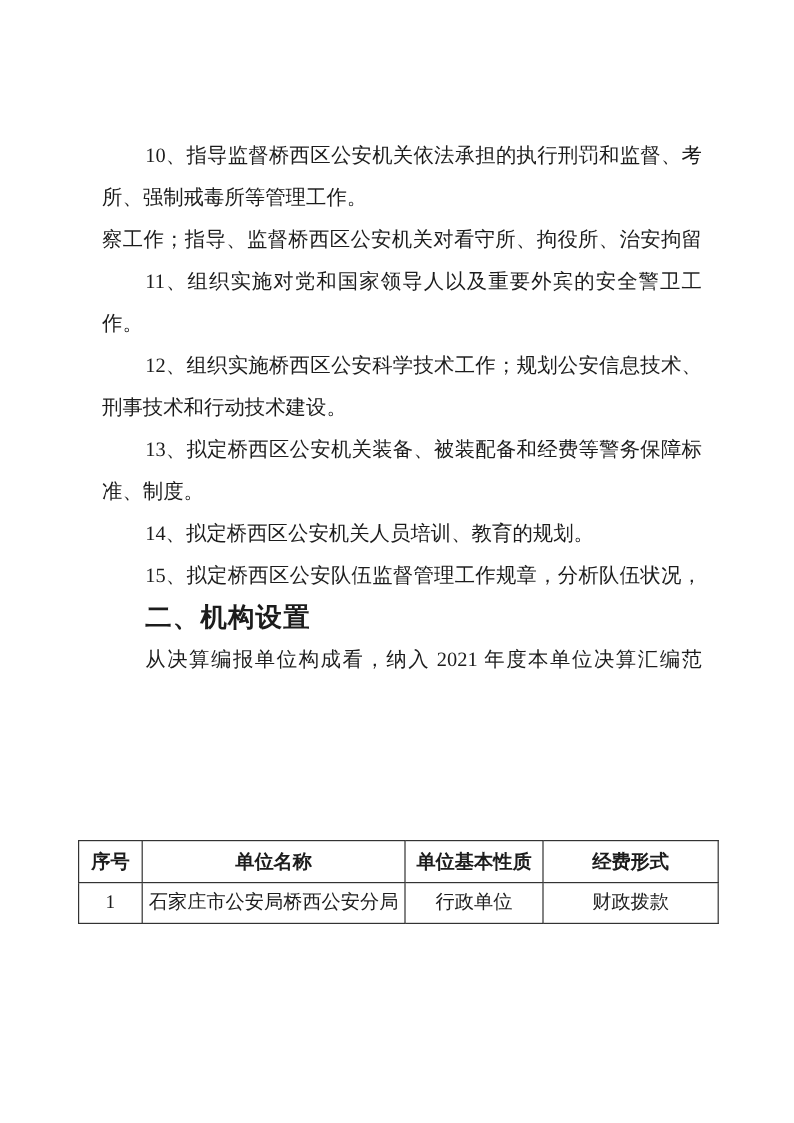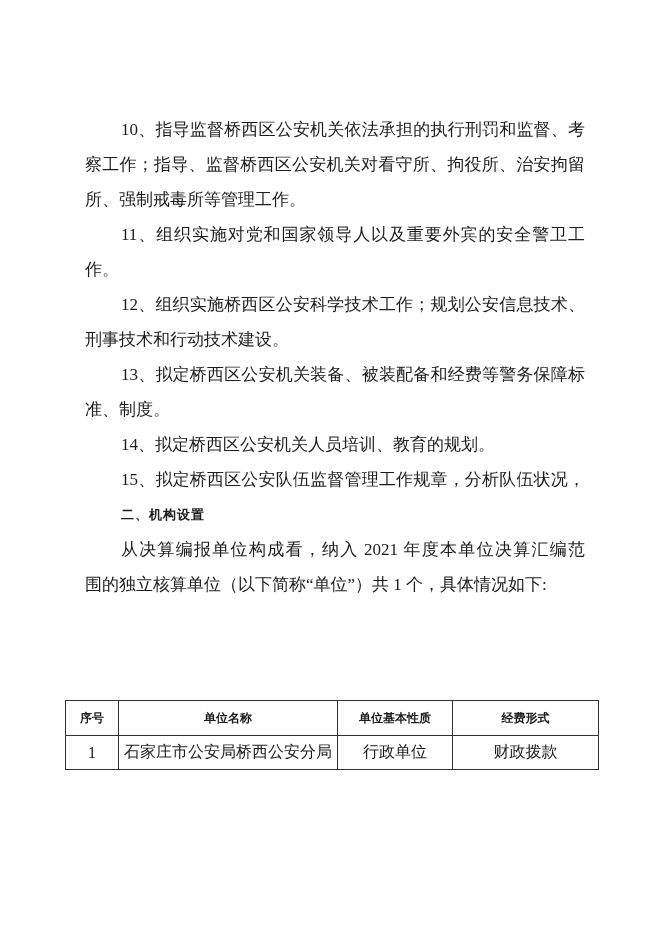--- a/index.html
+++ b/index.html
@@ -28,21 +28,21 @@
   .line.fill {
     white-space: normal;
     text-align: justify;
     text-align-last: justify;
     text-justify: inter-character;
   }
   .line.indent { text-indent: 36px; }
   .line.heading {
     font-family: "Liberation Sans", "DejaVu Sans", sans-serif;
     font-weight: bold;
-    font-size: 13px;
+    font-size: 22px;
     letter-spacing: 1px;
   }
   table.org-table {
     position: absolute;
     left: 65px;
     top: 700px;
     width: 533px;
     border-collapse: collapse;
     table-layout: fixed;
     font-size: 16px;
@@ -53,47 +53,46 @@
     text-align: center;
     vertical-align: middle;
     padding: 0;
     overflow: hidden;
     white-space: nowrap;
   }
   table.org-table tr.hdr td {
     height: 34px;
     font-weight: bold;
     font-family: Liberation Sans, sans-serif;
-    font-size: 12px;
+    font-size: 16px;
   }
   table.org-table tr.row td {
     height: 33px;
     font-family: "Liberation Serif", "DejaVu Serif", serif;
   }
 </style>
 </head>
 <body>
 
 <div class="page">
 
   <div class="content">
     <div class="line indent fill">10、指导监督桥西区公安机关依法承担的执行刑罚和监督、考</div>
+    <div class="line">所、强制戒毒所等管理工作。</div>
     <div class="line fill">察工作；指导、监督桥西区公安机关对看守所、拘役所、治安拘留</div>
-    <div class="line">所、强制戒毒所等管理工作。</div>
     <div class="line indent fill">11、组织实施对党和国家领导人以及重要外宾的安全警卫工</div>
     <div class="line">作。</div>
     <div class="line indent fill">12、组织实施桥西区公安科学技术工作；规划公安信息技术、</div>
     <div class="line">刑事技术和行动技术建设。</div>
     <div class="line indent fill">13、拟定桥西区公安机关装备、被装配备和经费等警务保障标</div>
     <div class="line">准、制度。</div>
     <div class="line indent">14、拟定桥西区公安机关人员培训、教育的规划。</div>
     <div class="line indent fill">15、拟定桥西区公安队伍监督管理工作规章，分析队伍状况，</div>
     <div class="line indent heading">二、机构设置</div>
     <div class="line indent fill">从决算编报单位构成看，纳入 2021 年度本单位决算汇编范</div>
-    <div class="line">围的独立核算单位（以下简称“单位”）共 1 个，具体情况如下:</div>
   </div>
 
   <table class="org-table">
     <colgroup>
       <col style="width:53px">
       <col style="width:219px">
       <col style="width:115px">
       <col style="width:146px">
     </colgroup>
     <tbody>

